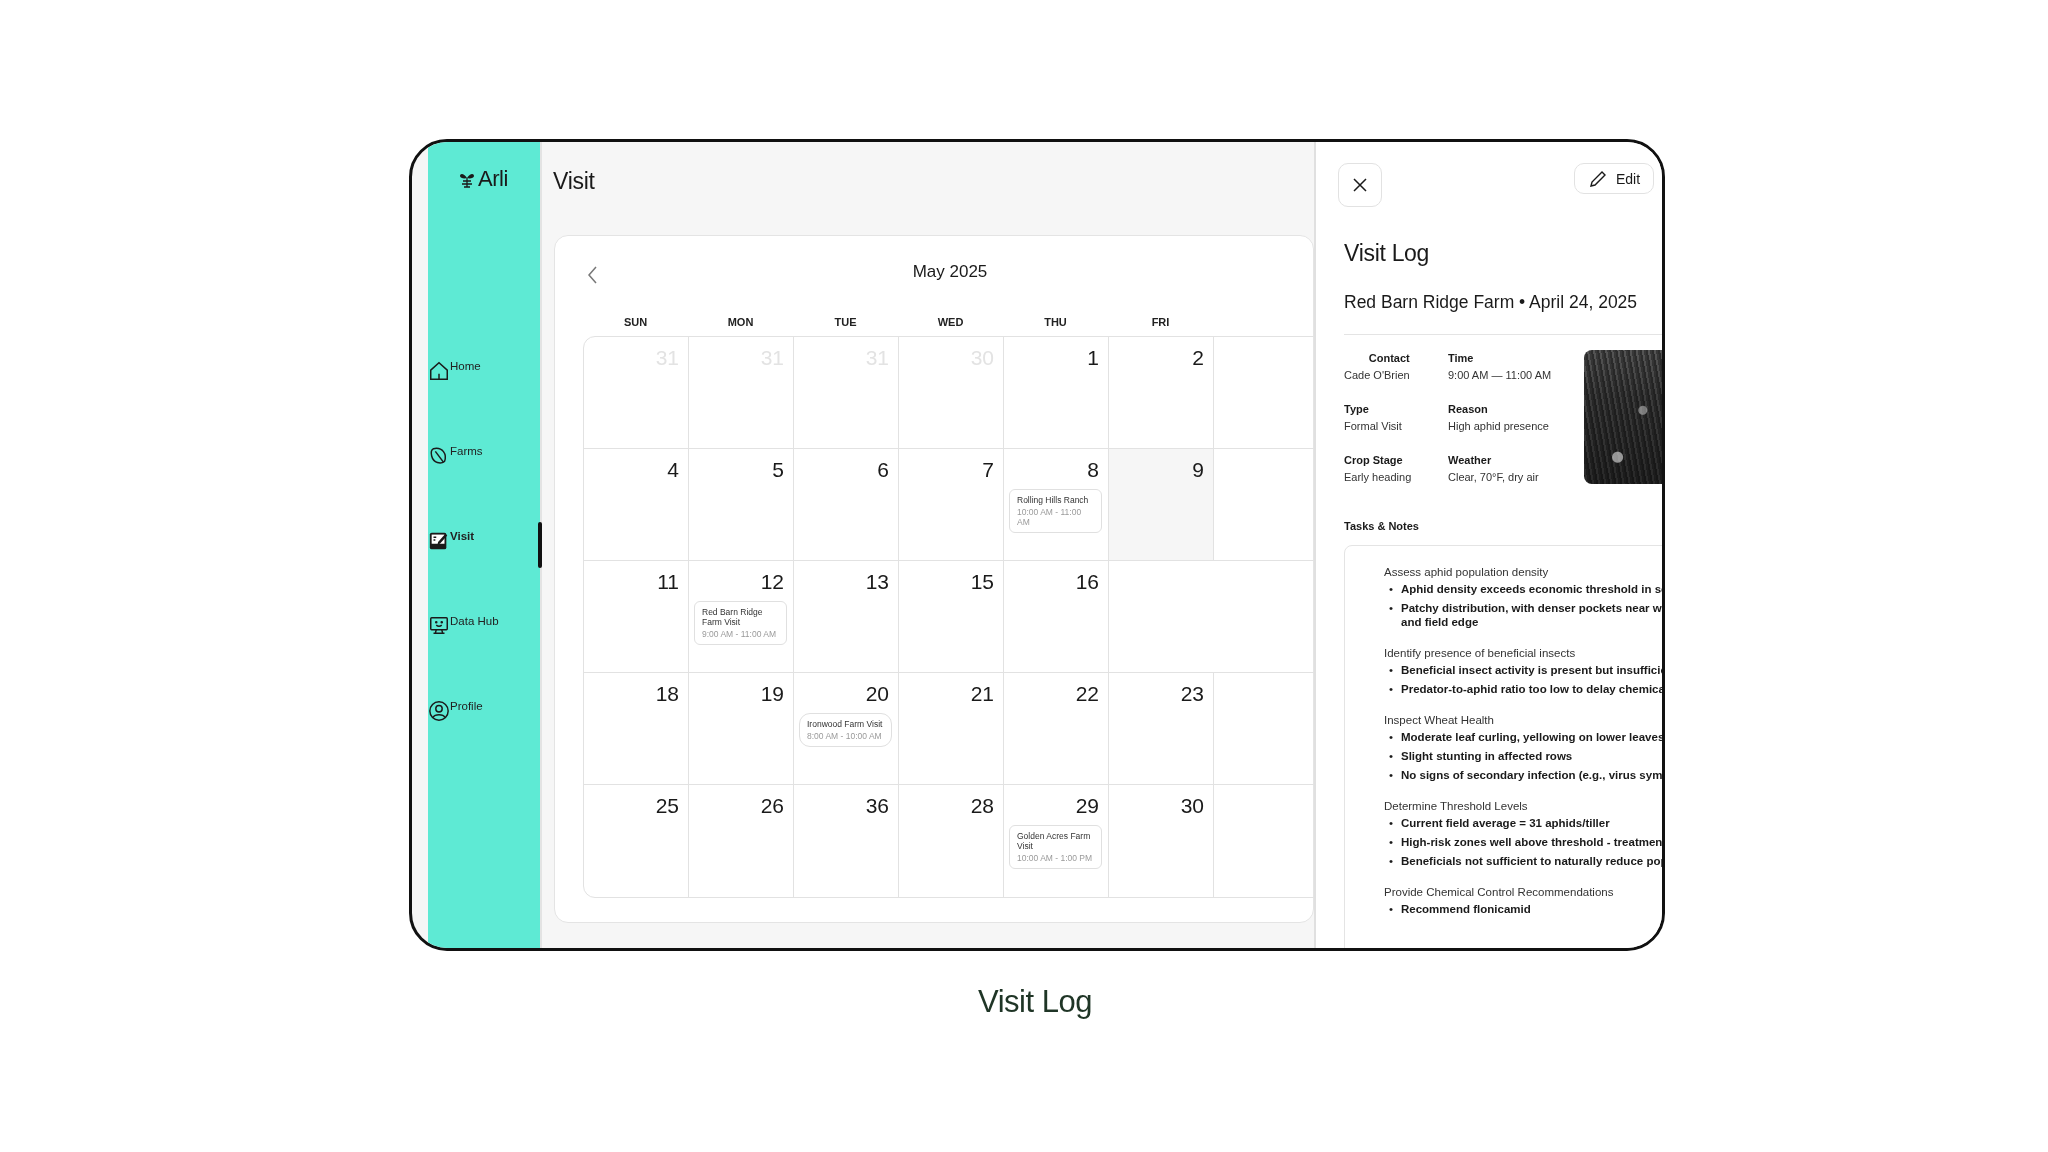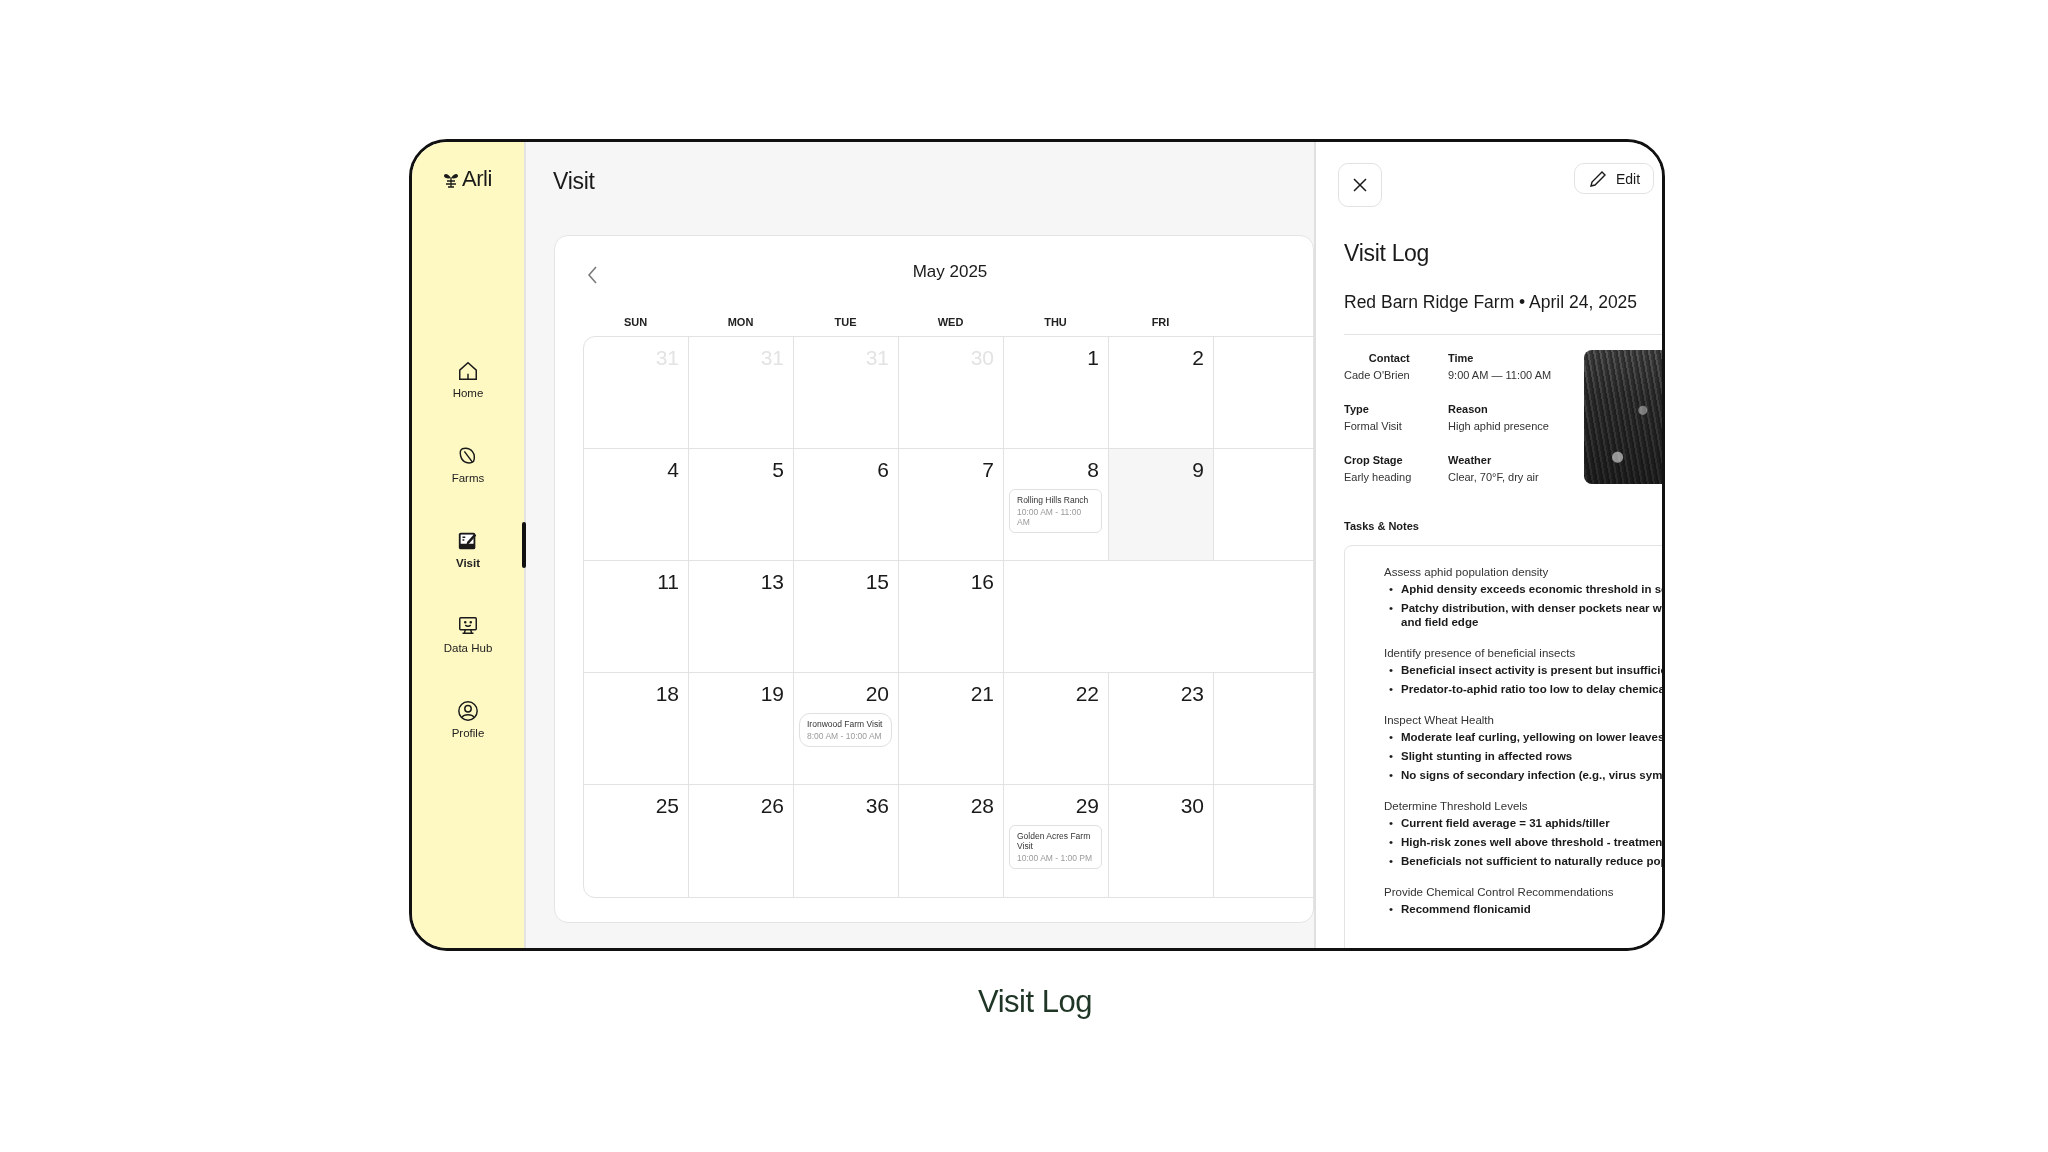--- a/index.html
+++ b/index.html
@@ -5,24 +5,24 @@
   * { box-sizing: border-box; margin: 0; padding: 0; }
   html, body { width: 2048px; height: 1152px; background: #ffffff; overflow: hidden; }
   body { position: relative; font-family: "Liberation Sans", "DejaVu Sans", sans-serif; color: #1b1b1b; }
 
   .frame {
     position: absolute; left: 409px; top: 139px; width: 1256px; height: 812px;
     border: 3px solid #111; border-radius: 38px; overflow: hidden; background: #f6f6f6;
   }
 
   
-  .sidebar { position: absolute; left: 0; top: 0; width: 114px; height: 100%; background: #fef9c3; border-right: 2px solid #e3e3e3; }
+  .sidebar { position: absolute; left: 16px; top: 0; width: 114px; height: 100%; background: #5eead4; border-right: 2px solid #e3e3e3; }
   .logo { position: absolute; left: 30px; top: 24px; display: flex; align-items: center; gap: 2px; }
   .logo-text { font-size: 22px; color: #1a1a1a; letter-spacing: -0.5px; }
-  .nav-item { position: absolute; left: 0; width: 112px; display: flex; flex-direction: column; align-items: center; gap: 5px; cursor: pointer; }
+  .nav-item { position: absolute; left: 0; width: 112px; display: flex; flex-direction: row; cursor: pointer; }
   .nav-item .lbl { font-size: 11.5px; color: #222; }
   .nav-item.active .lbl { font-weight: bold; }
   .active-bar { position: absolute; right: -2px; top: -8px; width: 4px; height: 46px; background: #111; border-radius: 2px; }
 
   
   .main { position: absolute; left: 114px; top: 0; right: 0; height: 100%; }
   .page-title { position: absolute; left: 27px; top: 26px; font-size: 23px; color: #1a1a1a; letter-spacing: -0.3px; }
   .cal-card { position: absolute; left: 28px; top: 93px; width: 760px; height: 688px; background: #fff; border: 1px solid #e4e4e4; border-radius: 14px; }
   .cal-prev { position: absolute; left: 28px; top: 26px; width: 20px; height: 26px; cursor: pointer; }
   .cal-month { position: absolute; left: 0; width: 790px; top: 26px; text-align: center; font-size: 17px; color: #1a1a1a; }
@@ -187,20 +187,27 @@
             </div>
             <div class="day shaded">
               <span class="num">9</span>
             </div>
           </div>
           <div class="week">
             <div class="day">
               <span class="num">11</span>
             </div>
             <div class="day">
+              <span class="num">12</span>
+              <div class="event" style="top: 40px;">
+                <div class="t">Red Barn Ridge Farm Visit</div>
+                <div class="tm">9:00 AM - 11:00 AM</div>
+              </div>
+            </div>
+            <div class="day">
               <span class="num">13</span>
             </div>
             <div class="day">
               <span class="num">15</span>
             </div>
             <div class="day">
               <span class="num">16</span>
             </div>
           </div>
           <div class="week">

